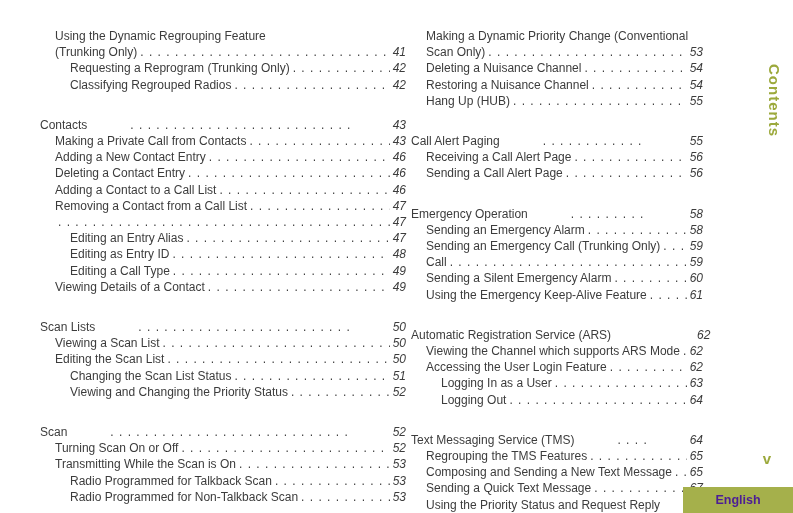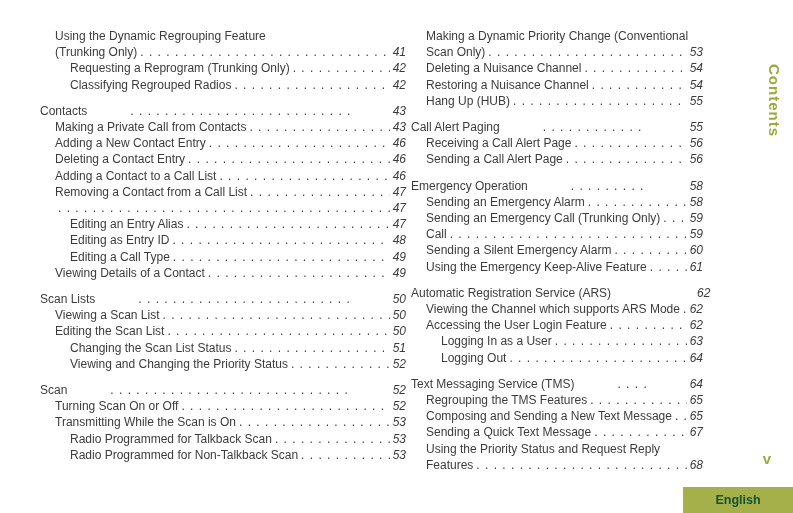--- a/index.html
+++ b/index.html
@@ -19,21 +19,21 @@
   .col{position:absolute;top:28px;}
   .col-left{left:40px;width:366px;}
   .col-right{left:411px;width:292px;}
   .toc-row{
     display:flex;
     align-items:flex-start;
     font-size:12px;
     line-height:16.2px;
     white-space:nowrap;
   }
-  .toc-row.lvl1{padding-left:0;margin-top:10px;gap:40px;}
+  .toc-row.lvl1{padding-left:0;margin-top:24px;gap:40px;}
   .toc-row.lvl2{padding-left:15px;}
   .toc-row.lvl3{padding-left:30px;}
   .toc-label{flex:0 0 auto;}
   .leader{
     flex:1 1 auto;
     min-width:0;
     overflow:hidden;
     white-space:nowrap;
     margin:0 3px;
     letter-spacing:1px;
@@ -54,21 +54,21 @@
     right:22px;bottom:46px;
     font-size:15px;
     font-weight:bold;
     color:var(--accent-green);
   }
   .lang-btn{
     position:absolute;
     right:0;bottom:0;
     width:110px;height:26px;
     background:var(--button-green);
-    color:#14532d;
+    color:#4c1d95;
     font-size:12.5px;
     font-weight:bold;
     display:flex;
     align-items:center;
     justify-content:center;
   }
 </style>
 </head>
 <body>
 

